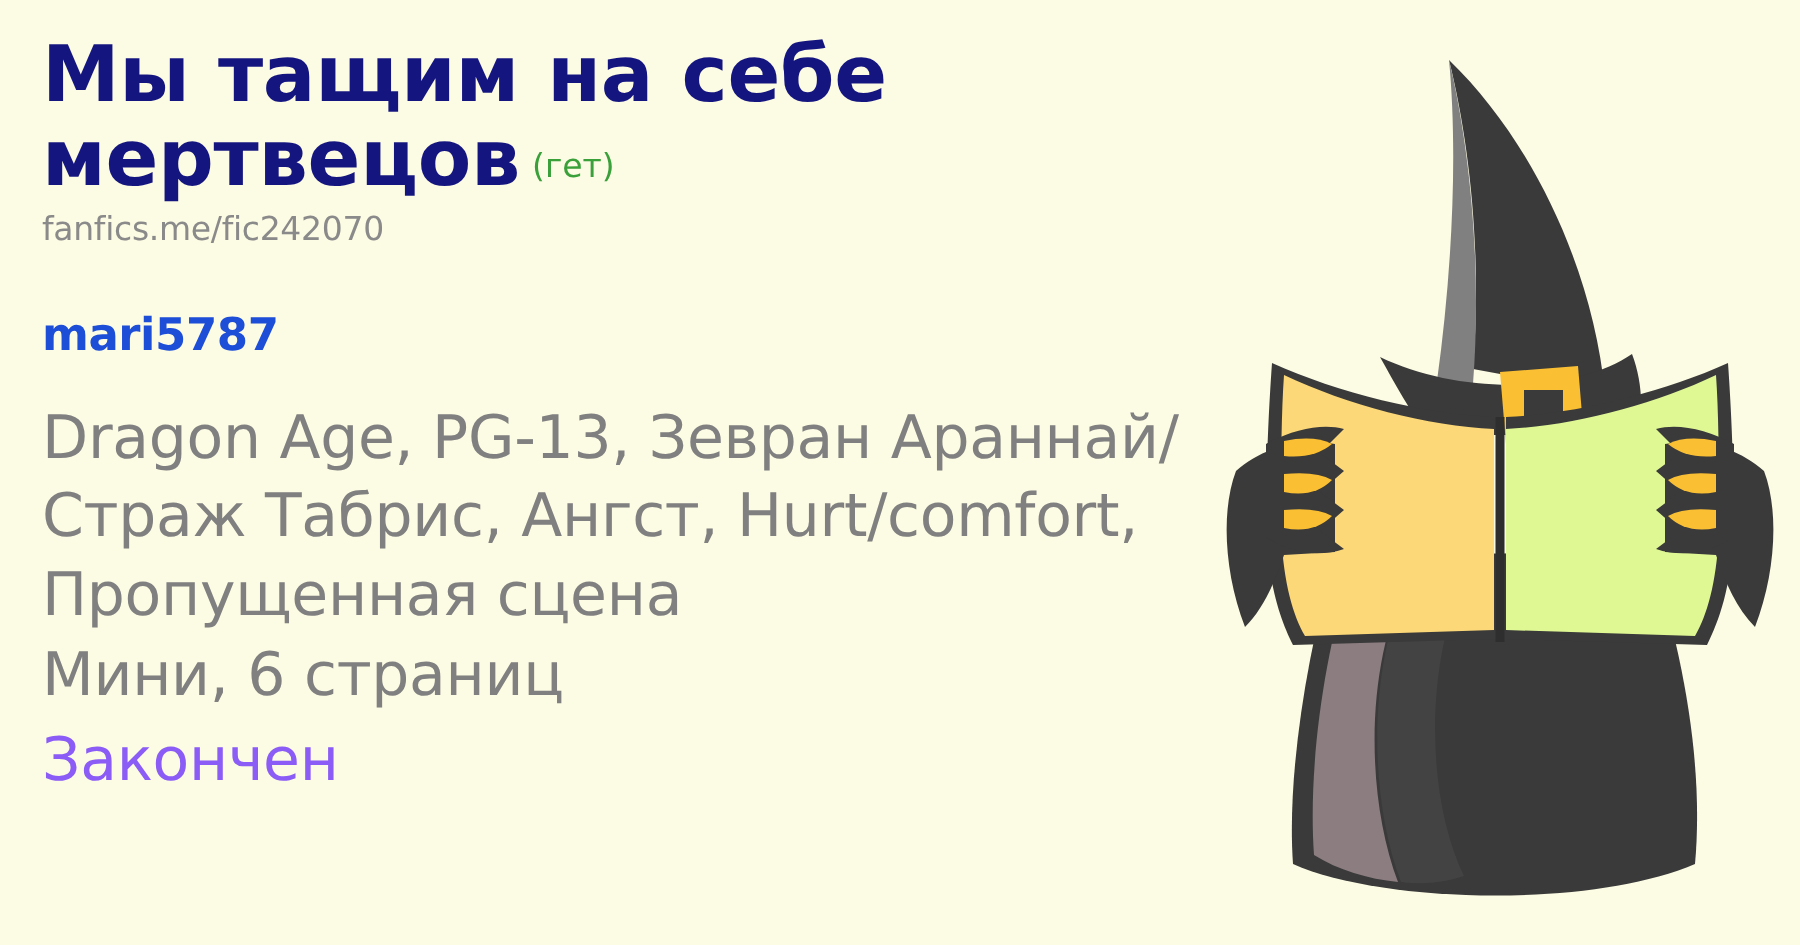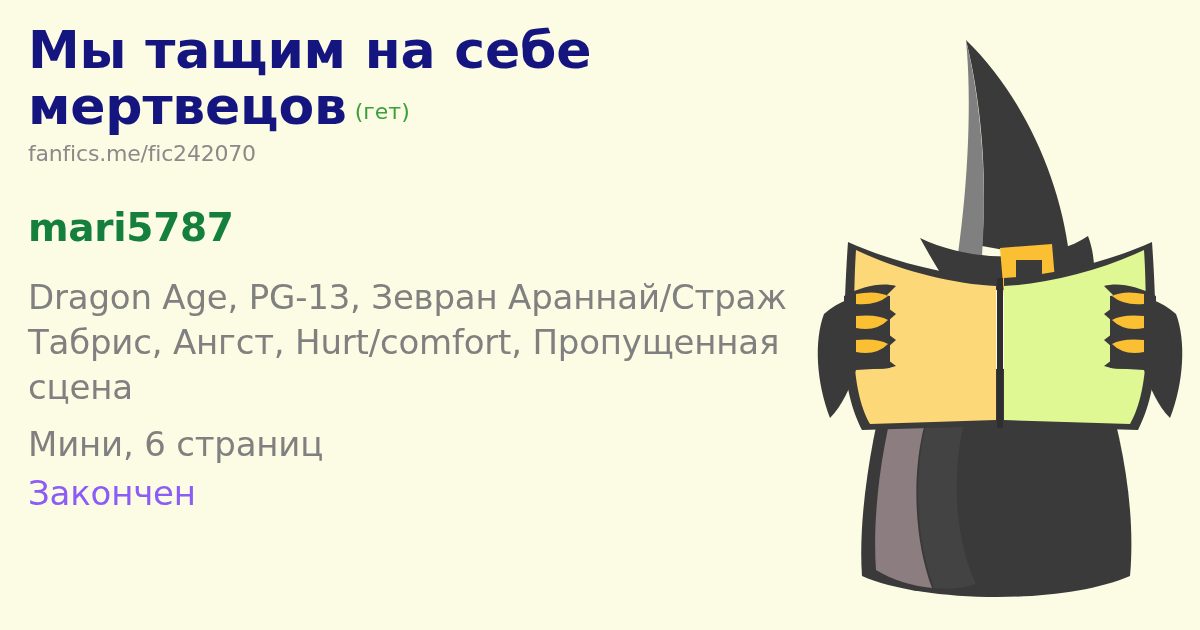--- a/index.html
+++ b/index.html
@@ -51,40 +51,40 @@
   #url {
     margin: 8px 0 0 0;
     font-size: 22px;
     font-weight: normal;
     color: #8a8a8a;
     line-height: 1.1;
     letter-spacing: -0.2px;
   }
   #author {
     margin: 40px 0 0 0;
-    font-size: 39px;
+    font-size: 30px;
     font-weight: bold;
-    color: #15803d;
+    color: #1d4ed8;
     line-height: 1.1;
     letter-spacing: -0.3px;
   }
   #meta-block {
     margin-top: 26px;
   }
   .meta-line {
-    font-size: 34px;
+    font-size: 40px;
     color: #808080;
     line-height: 1.32;
     letter-spacing: -0.2px;
   }
   #desc {
     margin: 0;
   }
   #size {
-    margin-top: 12px;
+    margin-top: 0;
   }
   #status {
     margin-top: 4px;
     color: #8b5cf6;
   }
   #art {
     position: absolute;
     left: 800px;
     top: 10px;
     width: 400px;

